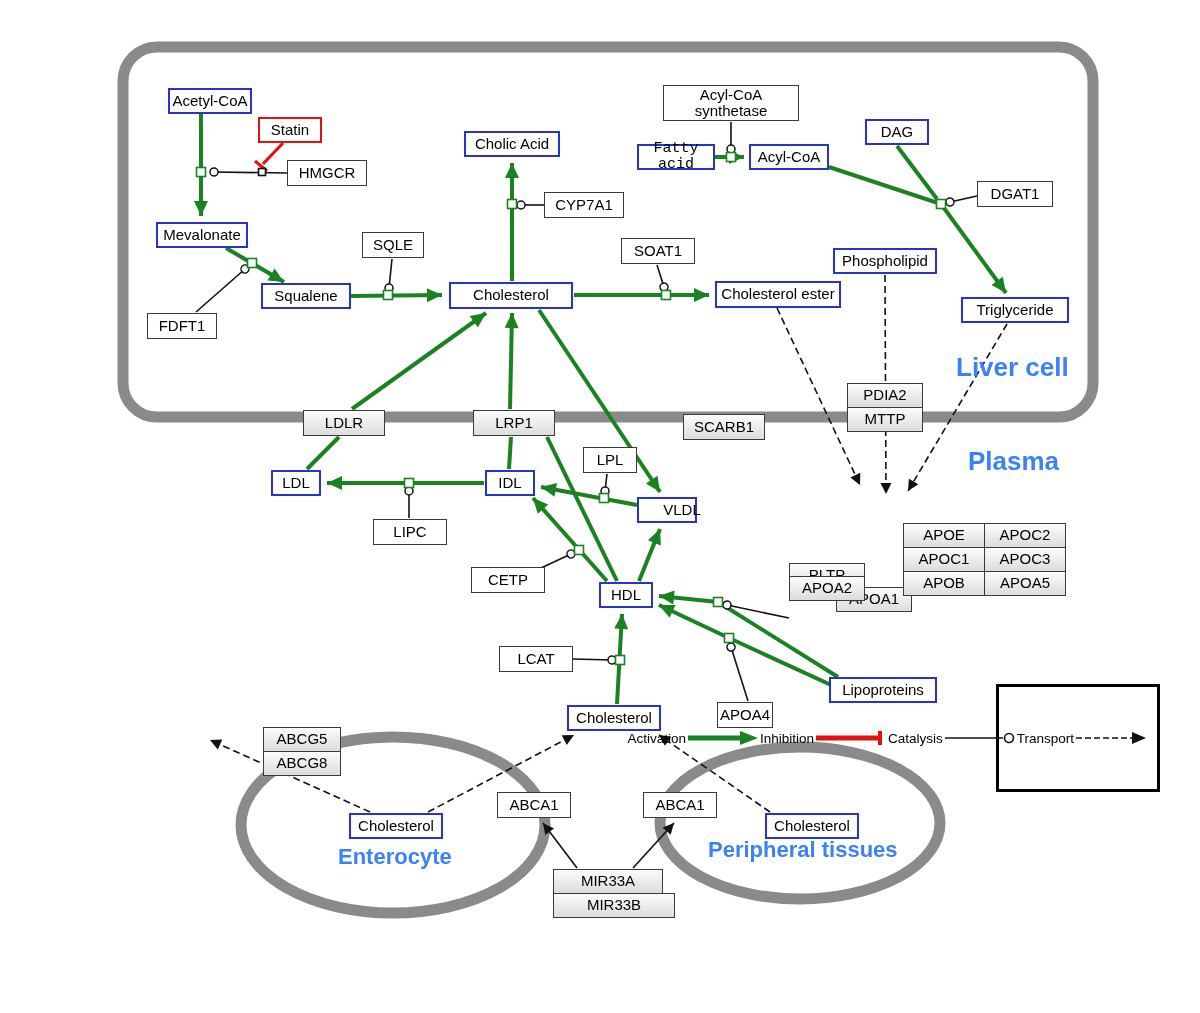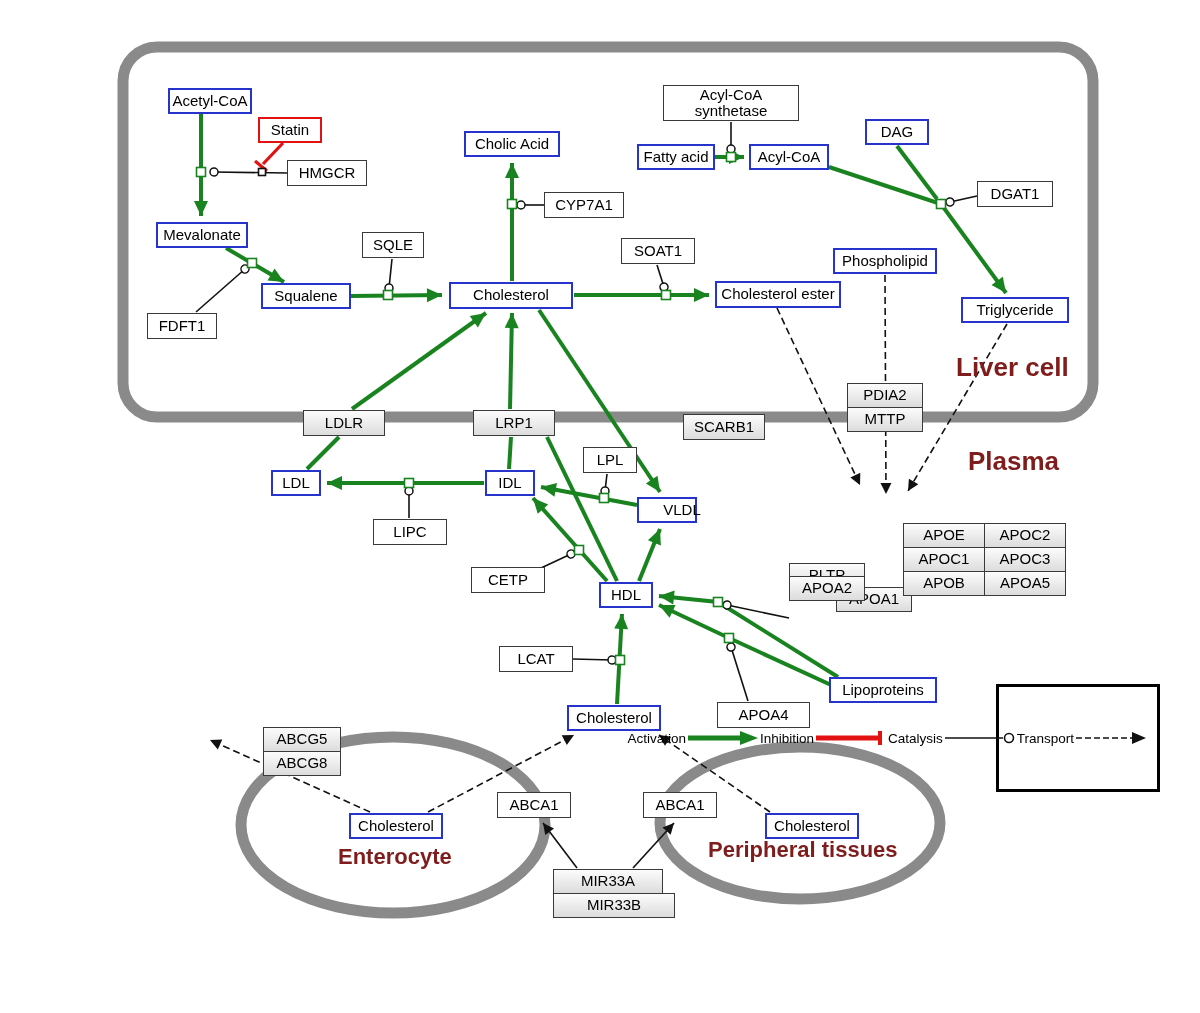--- a/index.html
+++ b/index.html
@@ -5,21 +5,21 @@
   html,body{margin:0;padding:0;background:#fff;}
   #canvas{position:relative;width:1200px;height:1013px;background:#fff;overflow:hidden;
           font-family:"Liberation Sans",sans-serif;}
   #edges{position:absolute;left:0;top:0;z-index:1;}
   .node{position:absolute;box-sizing:border-box;display:flex;align-items:center;justify-content:center;
         text-align:center;background:#fff;border:1px solid #3a3a3a;font-size:15px;color:#000;
         z-index:3;padding:1px 2px;line-height:1.08;}
   .metab{border:2px solid #2633cc;}
   .statin{border:2px solid #e31212;}
   .shaded{background:linear-gradient(180deg,#fcfcfc,#dcdcdc);}
-  .complabel{position:absolute;font-weight:700;color:#7f1d1d;z-index:2;}
+  .complabel{position:absolute;font-weight:700;color:#3b82f6;z-index:2;}
   #legend{position:absolute;left:996px;top:684px;width:164px;height:108px;border:3px solid #000;
           background:#fff;box-sizing:border-box;display:flex;
           justify-content:flex-end;padding:4px 9px;z-index:3;}
   .lrow{display:flex;align-items:center;justify-content:space-between;font-size:13.5px;color:#000;}
   .lrow svg{flex:none;}
 </style>
 </head>
 <body>
 
 <div id="canvas">
@@ -129,21 +129,21 @@
   <div class="node metab" style="left:156px;top:222px;width:92px;height:26px;">Mevalonate</div>
   <div class="node" style="left:147px;top:313px;width:70px;height:26px;">FDFT1</div>
   <div class="node metab" style="left:261px;top:283px;width:90px;height:26px;">Squalene</div>
   <div class="node" style="left:362px;top:232px;width:62px;height:26px;">SQLE</div>
   <div class="node metab" style="left:464px;top:131px;width:96px;height:26px;">Cholic Acid</div>
   <div class="node" style="left:544px;top:192px;width:80px;height:26px;">CYP7A1</div>
   <div class="node metab" style="left:449px;top:282px;width:124px;height:27px;">Cholesterol</div>
   <div class="node" style="left:621px;top:238px;width:74px;height:26px;">SOAT1</div>
   <div class="node metab" style="left:715px;top:281px;width:126px;height:27px;">Cholesterol ester</div>
   <div class="node" style="left:663px;top:85px;width:136px;height:36px;">Acyl-CoA synthetase</div>
-  <div class="node metab" style="left:637px;top:144px;width:78px;height:26px;">Fatty acid</div>
+  <div class="node metab" style="left:637px;top:144px;width:78px;height:26px;font-family:Liberation Mono, monospace;">Fatty acid</div>
   <div class="node metab" style="left:749px;top:144px;width:80px;height:26px;">Acyl-CoA</div>
   <div class="node metab" style="left:865px;top:119px;width:64px;height:26px;">DAG</div>
   <div class="node" style="left:977px;top:181px;width:76px;height:26px;">DGAT1</div>
   <div class="node metab" style="left:833px;top:248px;width:104px;height:26px;">Phospholipid</div>
   <div class="node metab" style="left:961px;top:297px;width:108px;height:26px;">Triglyceride</div>
 
   <div class="node shaded" style="left:303px;top:410px;width:82px;height:26px;">LDLR</div>
   <div class="node shaded" style="left:473px;top:410px;width:82px;height:26px;">LRP1</div>
   <div class="node shaded" style="left:683px;top:414px;width:82px;height:26px;">SCARB1</div>
   <div class="node shaded" style="left:847px;top:383px;width:76px;height:25px;">PDIA2</div>
@@ -153,21 +153,21 @@
   <div class="node metab" style="left:485px;top:470px;width:50px;height:26px;">IDL</div>
   <div class="node" style="left:373px;top:519px;width:74px;height:26px;">LIPC</div>
   <div class="node" style="left:583px;top:447px;width:54px;height:26px;">LPL</div>
   <div class="node metab" style="left:637px;top:497px;width:60px;height:26px;padding-left:32px;">VLDL</div>
   <div class="node" style="left:471px;top:567px;width:74px;height:26px;">CETP</div>
   <div class="node metab" style="left:599px;top:582px;width:54px;height:26px;">HDL</div>
   <div class="node" style="left:499px;top:646px;width:74px;height:26px;">LCAT</div>
   <div class="node shaded" style="left:789px;top:563px;width:76px;height:25px;">PLTP</div>
   <div class="node shaded" style="left:789px;top:587px;width:76px;height:25px;margin-left:47px;">APOA1</div>
   <div class="node shaded" style="left:789px;top:576px;width:76px;height:25px;">APOA2</div>
-  <div class="node" style="left:717px;top:702px;width:93px;height:26px;">APOA4</div>
+  <div class="node" style="left:717px;top:702px;width:56px;height:26px;">APOA4</div>
   <div class="node metab" style="left:829px;top:677px;width:108px;height:26px;">Lipoproteins</div>
 
   <div class="node shaded" style="left:903px;top:523px;width:82px;height:25px;">APOE</div>
   <div class="node shaded" style="left:984px;top:523px;width:82px;height:25px;">APOC2</div>
   <div class="node shaded" style="left:903px;top:547px;width:82px;height:25px;">APOC1</div>
   <div class="node shaded" style="left:984px;top:547px;width:82px;height:25px;">APOC3</div>
   <div class="node shaded" style="left:903px;top:571px;width:82px;height:25px;">APOB</div>
   <div class="node shaded" style="left:984px;top:571px;width:82px;height:25px;">APOA5</div>
 
   <div class="node metab" style="left:567px;top:705px;width:94px;height:26px;">Cholesterol</div>

